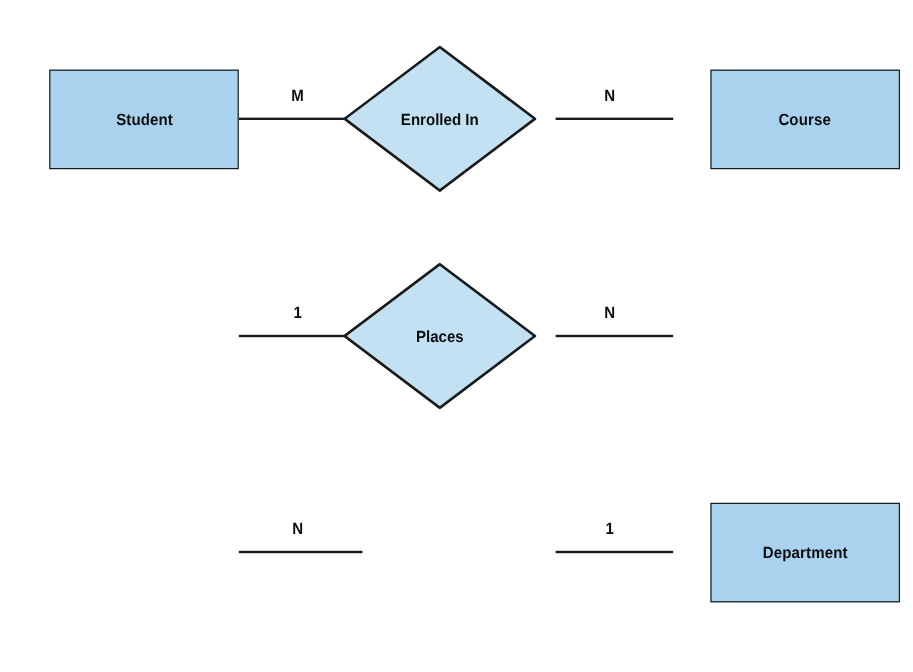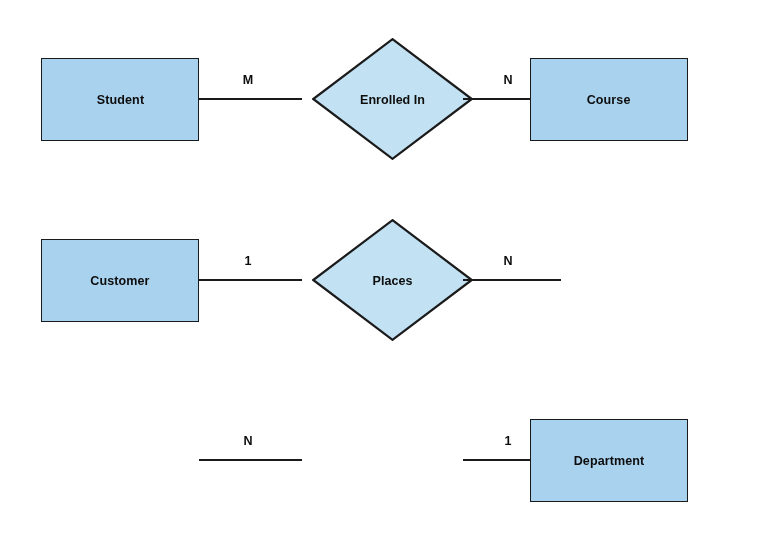--- a/index.html
+++ b/index.html
@@ -32,34 +32,34 @@
     width: 158px;
     height: 83px;
     box-sizing: border-box;
     background: #a9d2ee;
     border: 1.6px solid #1a1a1a;
     display: flex;
     align-items: center;
     justify-content: center;
   }
   .entity.left  { left: 41px; }
-  .entity.right { left: 530px; }
+  .entity.right { left: 592px; }
   .entity-label {
     font-family: "Liberation Sans", sans-serif;
     font-size: 13.5px;
     font-weight: 600;
     color: #0d0d0d;
     letter-spacing: 0.1px;
     white-space: nowrap;
     transform: scaleX(0.93);
   }
   
   .relationship {
     position: absolute;
-    left: 312px;
+    left: 286px;
     top: 20px;              
     width: 161px;
     height: 122px;
   }
   .diamond-shape {
     position: absolute;
     inset: 0;
     width: 100%;
     height: 100%;
     display: block;
@@ -128,23 +128,20 @@
 
     <div class="cardinality right-card">N</div>
 
     <div class="entity right">
       <span class="entity-label">Course</span>
     </div>
   </div>
 
   <div class="er-row" style="top:199px;">
 
-    <div class="entity left">
-      <span class="entity-label">Customer</span>
-    </div>
 
     <div class="connector left-conn"></div>
 
     <div class="cardinality left-card">1</div>
 
     <div class="relationship">
       <svg class="diamond-shape" viewBox="0 0 161 122" preserveAspectRatio="none">
         <polygon points="80.5,1.2 159.8,61 80.5,120.8 1.2,61" fill="#c2e1f2" stroke="#1a1a1a" stroke-width="2.2"></polygon>
       </svg>
       <div class="rel-label">Places</div>

